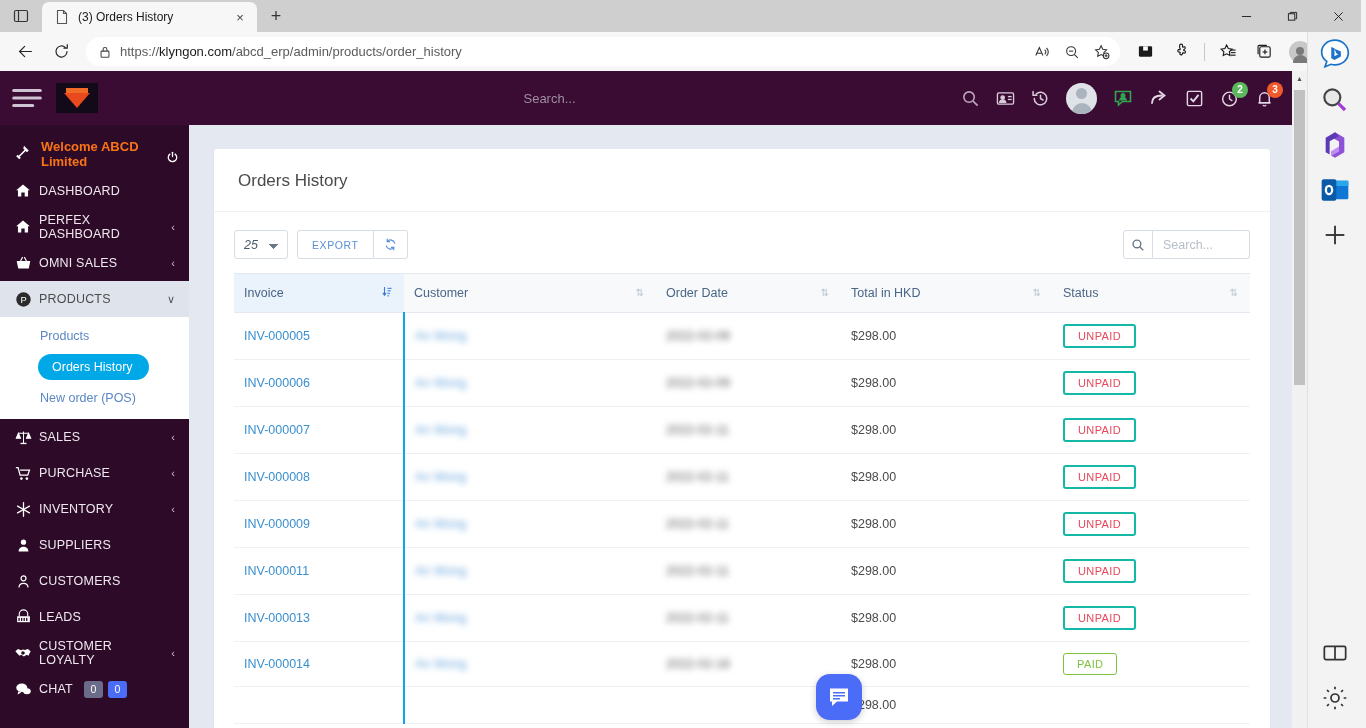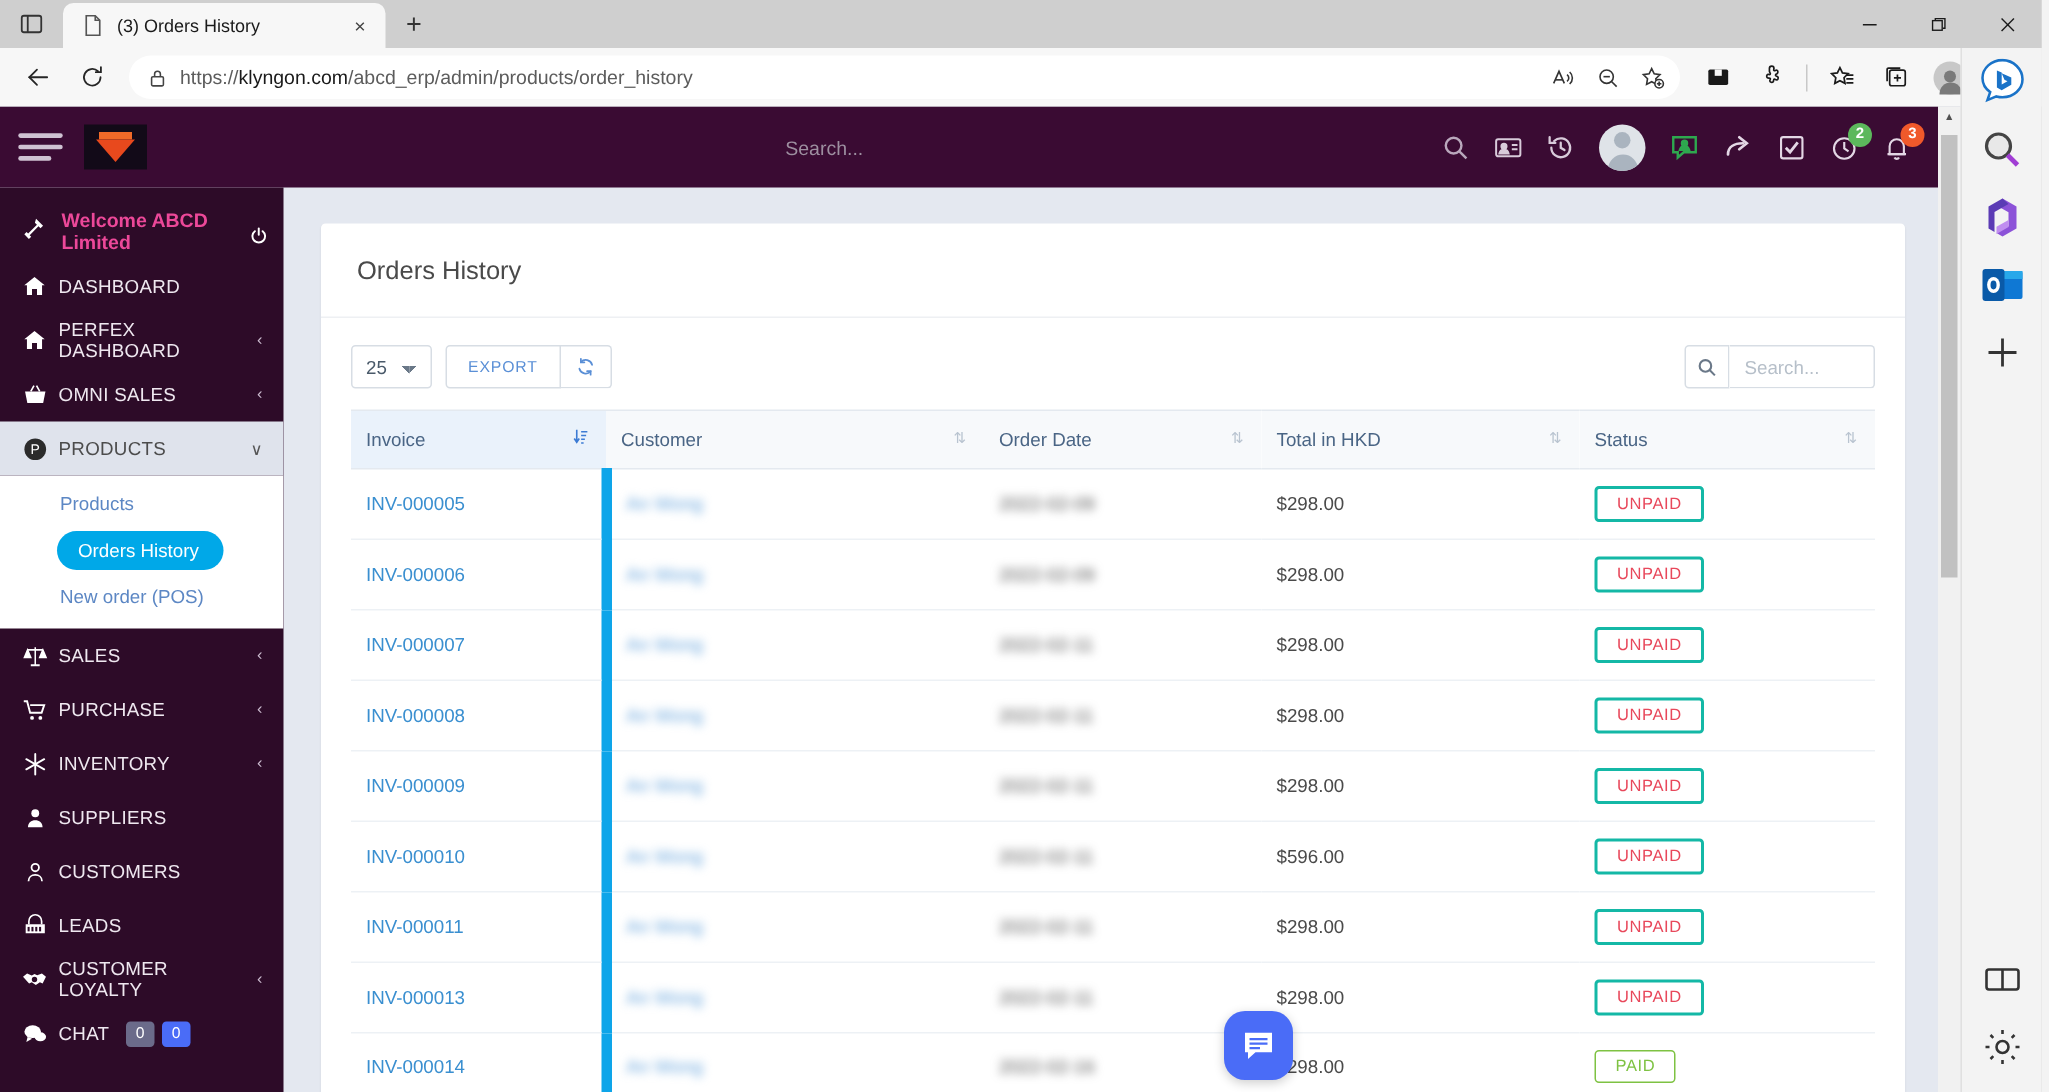--- a/index.html
+++ b/index.html
@@ -149,21 +149,21 @@
     padding: 0 3px;
   }
 
   
   .app-sidebar {
     position: absolute; left: 0; top: 54px; bottom: 0; width: 189px;
     background: #2d0b28; overflow: hidden; z-index: 3;
   }
   .welcome {
     display: flex; align-items: center; gap: 10px;
-    padding: 14px 10px 4px 14px; color: #ec4899;
+    padding: 14px 10px 4px 14px; color: #f97316;
     font-size: 13px; font-weight: bold; position: relative;
   }
   .power-btn {
     position: absolute; right: 10px; top: 26px;
     color: #fff; cursor: pointer;
   }
   .nav-item {
     display: flex; align-items: center; gap: 7px;
     height: 36px; padding: 0 14px; color: #efe8f0;
     font-size: 12.5px; cursor: pointer; position: relative;
@@ -209,21 +209,21 @@
   .toolbar-row { display: flex; align-items: center; }
   .btn-group { display: flex; align-items: center; }
   .len-select {
     height: 29px; border: 1px solid #d7dde4; border-radius: 3px;
     background: #fff; font-size: 12.5px; color: #4a5a6a;
     padding: 0 22px 0 9px; margin-right: 9px;
     font-family: "Liberation Sans", sans-serif;
     -webkit-appearance: none; appearance: none; cursor: pointer;
     background-image: linear-gradient(45deg, transparent 50%, #6a7888 50%), linear-gradient(135deg, #6a7888 50%, transparent 50%);
     background-position: calc(100% - 14px) 13px, calc(100% - 9px) 13px;
-    background-size: 5px 5px, 5px 5px; background-repeat: no-repeat;
+    background-size: 5px 5px, 5px 5px; background-repeat: no-repeat; font-style: italic;
   }
   .tbtn {
     height: 29px; border: 1px solid #d7dde4; background: #fff;
     font-size: 10.5px; color: #5a8fd6; letter-spacing: .6px;
     padding: 0 14px; cursor: pointer; display:flex; align-items:center;
     font-family: "Liberation Sans", sans-serif;
   }
   .tbtn.first { border-radius: 3px 0 0 3px; }
   .tbtn.last { border-radius: 0 3px 3px 0; border-left: none; padding: 0 10px; }
   .search-box {
@@ -251,21 +251,21 @@
   table.orders thead th.sorted { background: #eaf2fb; }
   table.orders thead th .sort-ico {
     position: absolute; right: 12px; top: 50%; transform: translateY(-50%);
     color: #b9c4d0; font-size: 10px; line-height: 1;
   }
   table.orders thead th.sorted .sort-ico { color: #3c7bd4; }
   table.orders tbody td {
     padding: 11px 10px; font-size: 12.5px; color: #4a4a4a;
     border-bottom: 1px solid #edf1f5; vertical-align: middle;
   }
-  table.orders tbody tr td:first-child { border-right: 7px solid #0ea5e9; }
+  table.orders tbody tr td:first-child { border-right: 2px solid #0ea5e9; }
   .inv-link { color: #3a8fd0; text-decoration: none; cursor: pointer; }
   .cust-cell { color: #6aa6dd; filter: blur(3.2px); user-select: none; }
   .date-cell { color: #5a5a5a; filter: blur(3.2px); user-select: none; }
   .status-badge {
     display: inline-block; font-size: 11px; letter-spacing: .4px;
     padding: 4px 13px; border-radius: 3px; background: #fff;
   }
   .status-badge.unpaid { color: #e8485b; border: 2px solid #14b8a6; }
   .status-badge.paid { color: #7ec242; border: 1px solid #7ec242; }
 
@@ -813,27 +813,20 @@
                 <td><span class="status-badge unpaid">UNPAID</span></td>
               </tr>
               <tr>
                 <td><a class="inv-link">INV-000009</a></td>
                 <td><span class="cust-cell">An Wong</span></td>
                 <td><span class="date-cell">2022-02-11</span></td>
                 <td>$298.00</td>
                 <td><span class="status-badge unpaid">UNPAID</span></td>
               </tr>
               <tr>
-                <td><a class="inv-link">INV-000010</a></td>
-                <td><span class="cust-cell">An Wong</span></td>
-                <td><span class="date-cell">2022-02-11</span></td>
-                <td>$596.00</td>
-                <td><span class="status-badge unpaid">UNPAID</span></td>
-              </tr>
-              <tr>
                 <td><a class="inv-link">INV-000011</a></td>
                 <td><span class="cust-cell">An Wong</span></td>
                 <td><span class="date-cell">2022-02-11</span></td>
                 <td>$298.00</td>
                 <td><span class="status-badge unpaid">UNPAID</span></td>
               </tr>
               <tr>
                 <td><a class="inv-link">INV-000013</a></td>
                 <td><span class="cust-cell">An Wong</span></td>
                 <td><span class="date-cell">2022-02-11</span></td>

